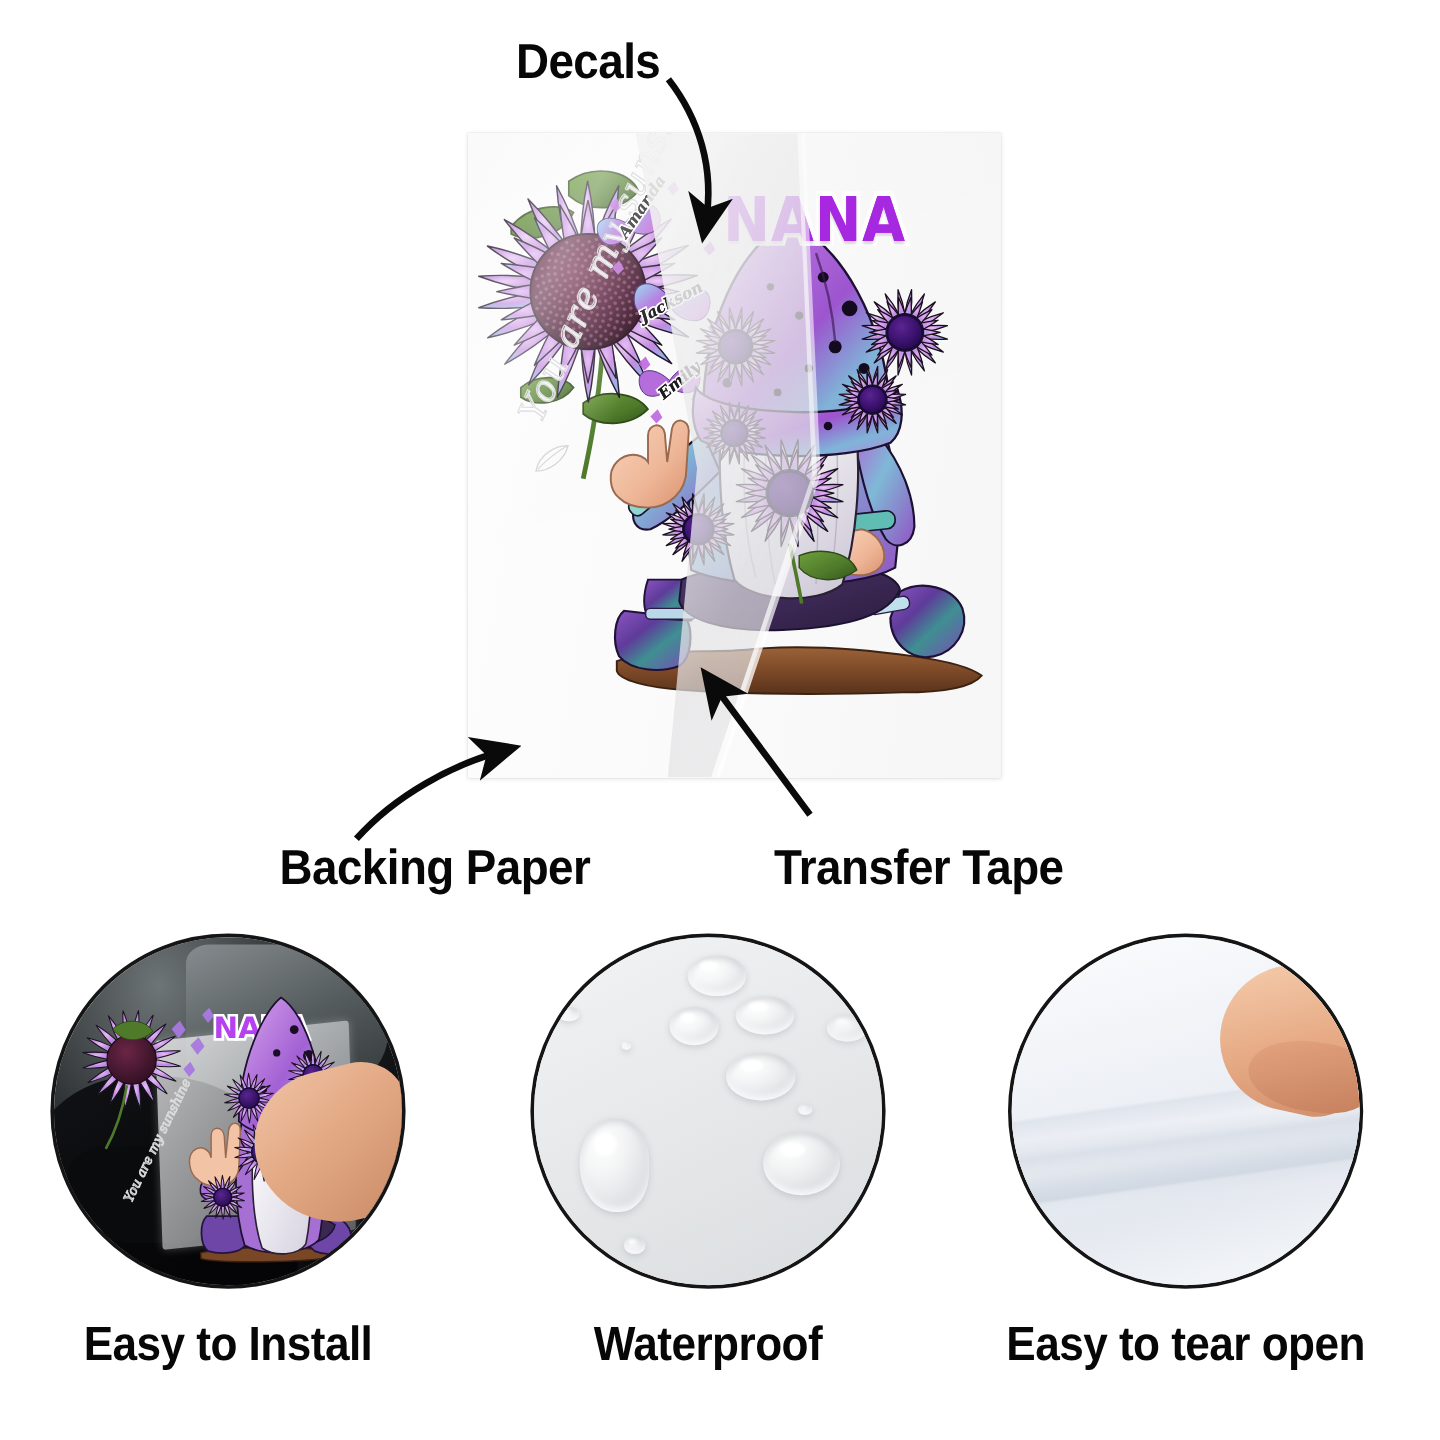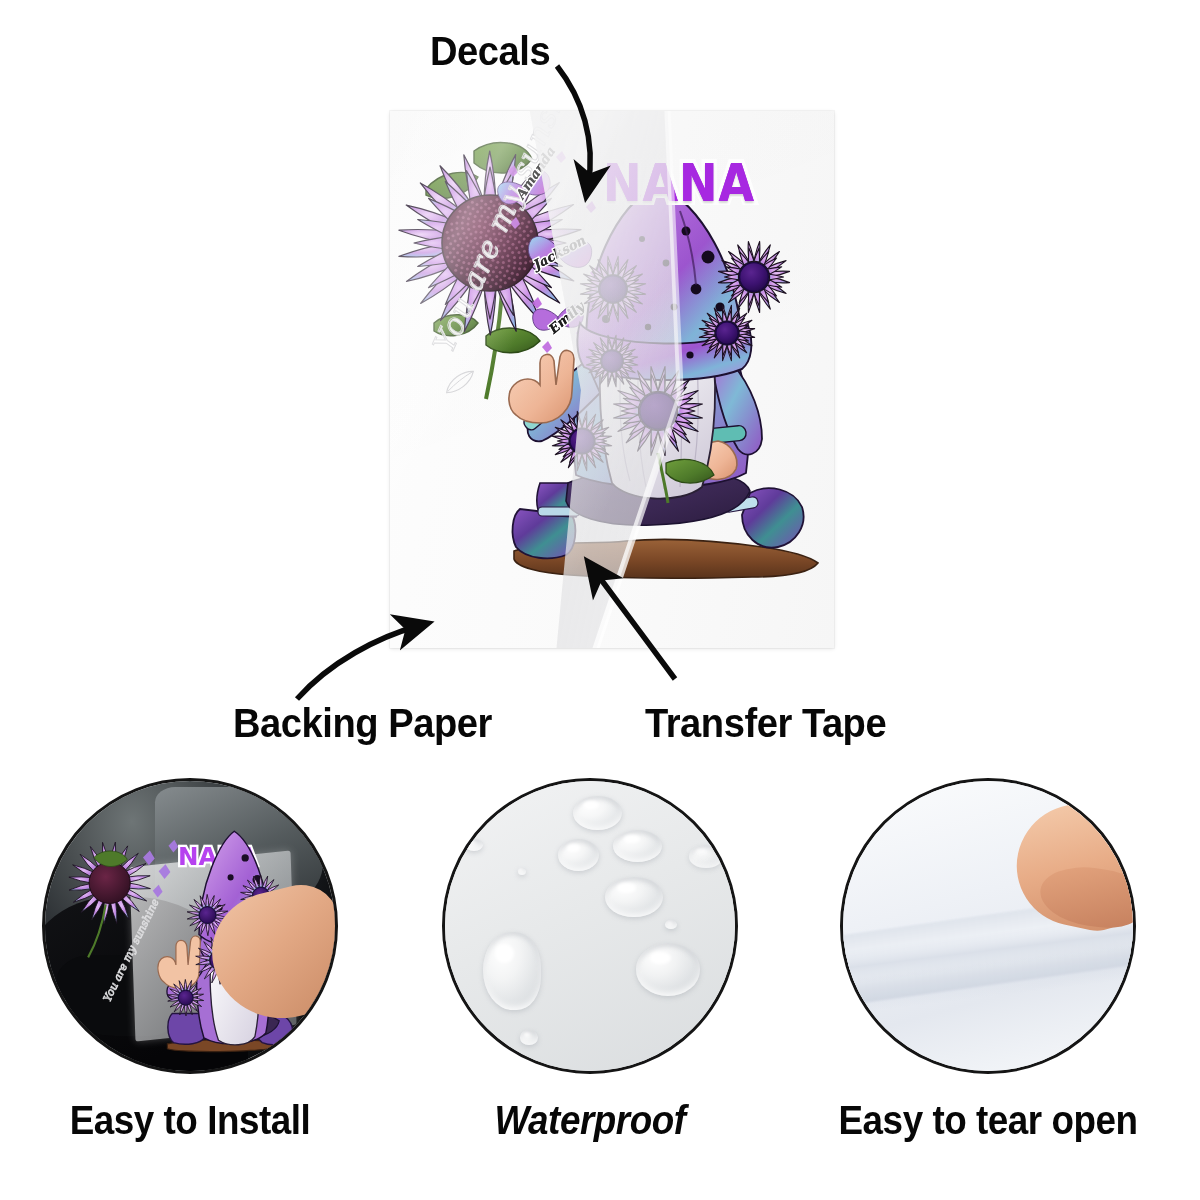--- a/index.html
+++ b/index.html
@@ -130,21 +130,21 @@
     color: #1b1b1b; white-space: nowrap;
   }
   #nm-amanda, #nm-amanda-t  { left: 123px; top: 82px;  transform: rotate(-56deg); transform-origin:left top;}
   #nm-jackson,#nm-jackson-t { left: 141px; top: 148px; transform: rotate(-28deg); transform-origin:left top;}
   #nm-emily,  #nm-emily-t   { left: 156px; top: 214px; transform: rotate(-40deg); transform-origin:left top;}
 
   
   #features { position:absolute; left:0; top:778px; width:1200px; height:420px; }
   .feature { position:absolute; width:340px; text-align:center; }
   #feat-0 { left: 20px; }
-  #feat-1 { left: 420px; font-style: italic; }
+  #feat-1 { left: 420px; }
   #feat-2 { left: 818px; }
   .circle {
     width: 296px; height: 296px; margin: 0 auto;
     border-radius: 50%;
     border: 3px solid #151515;
     overflow: hidden;
     position: relative;
     background: #eceef0;
   }
   .feature-caption {

